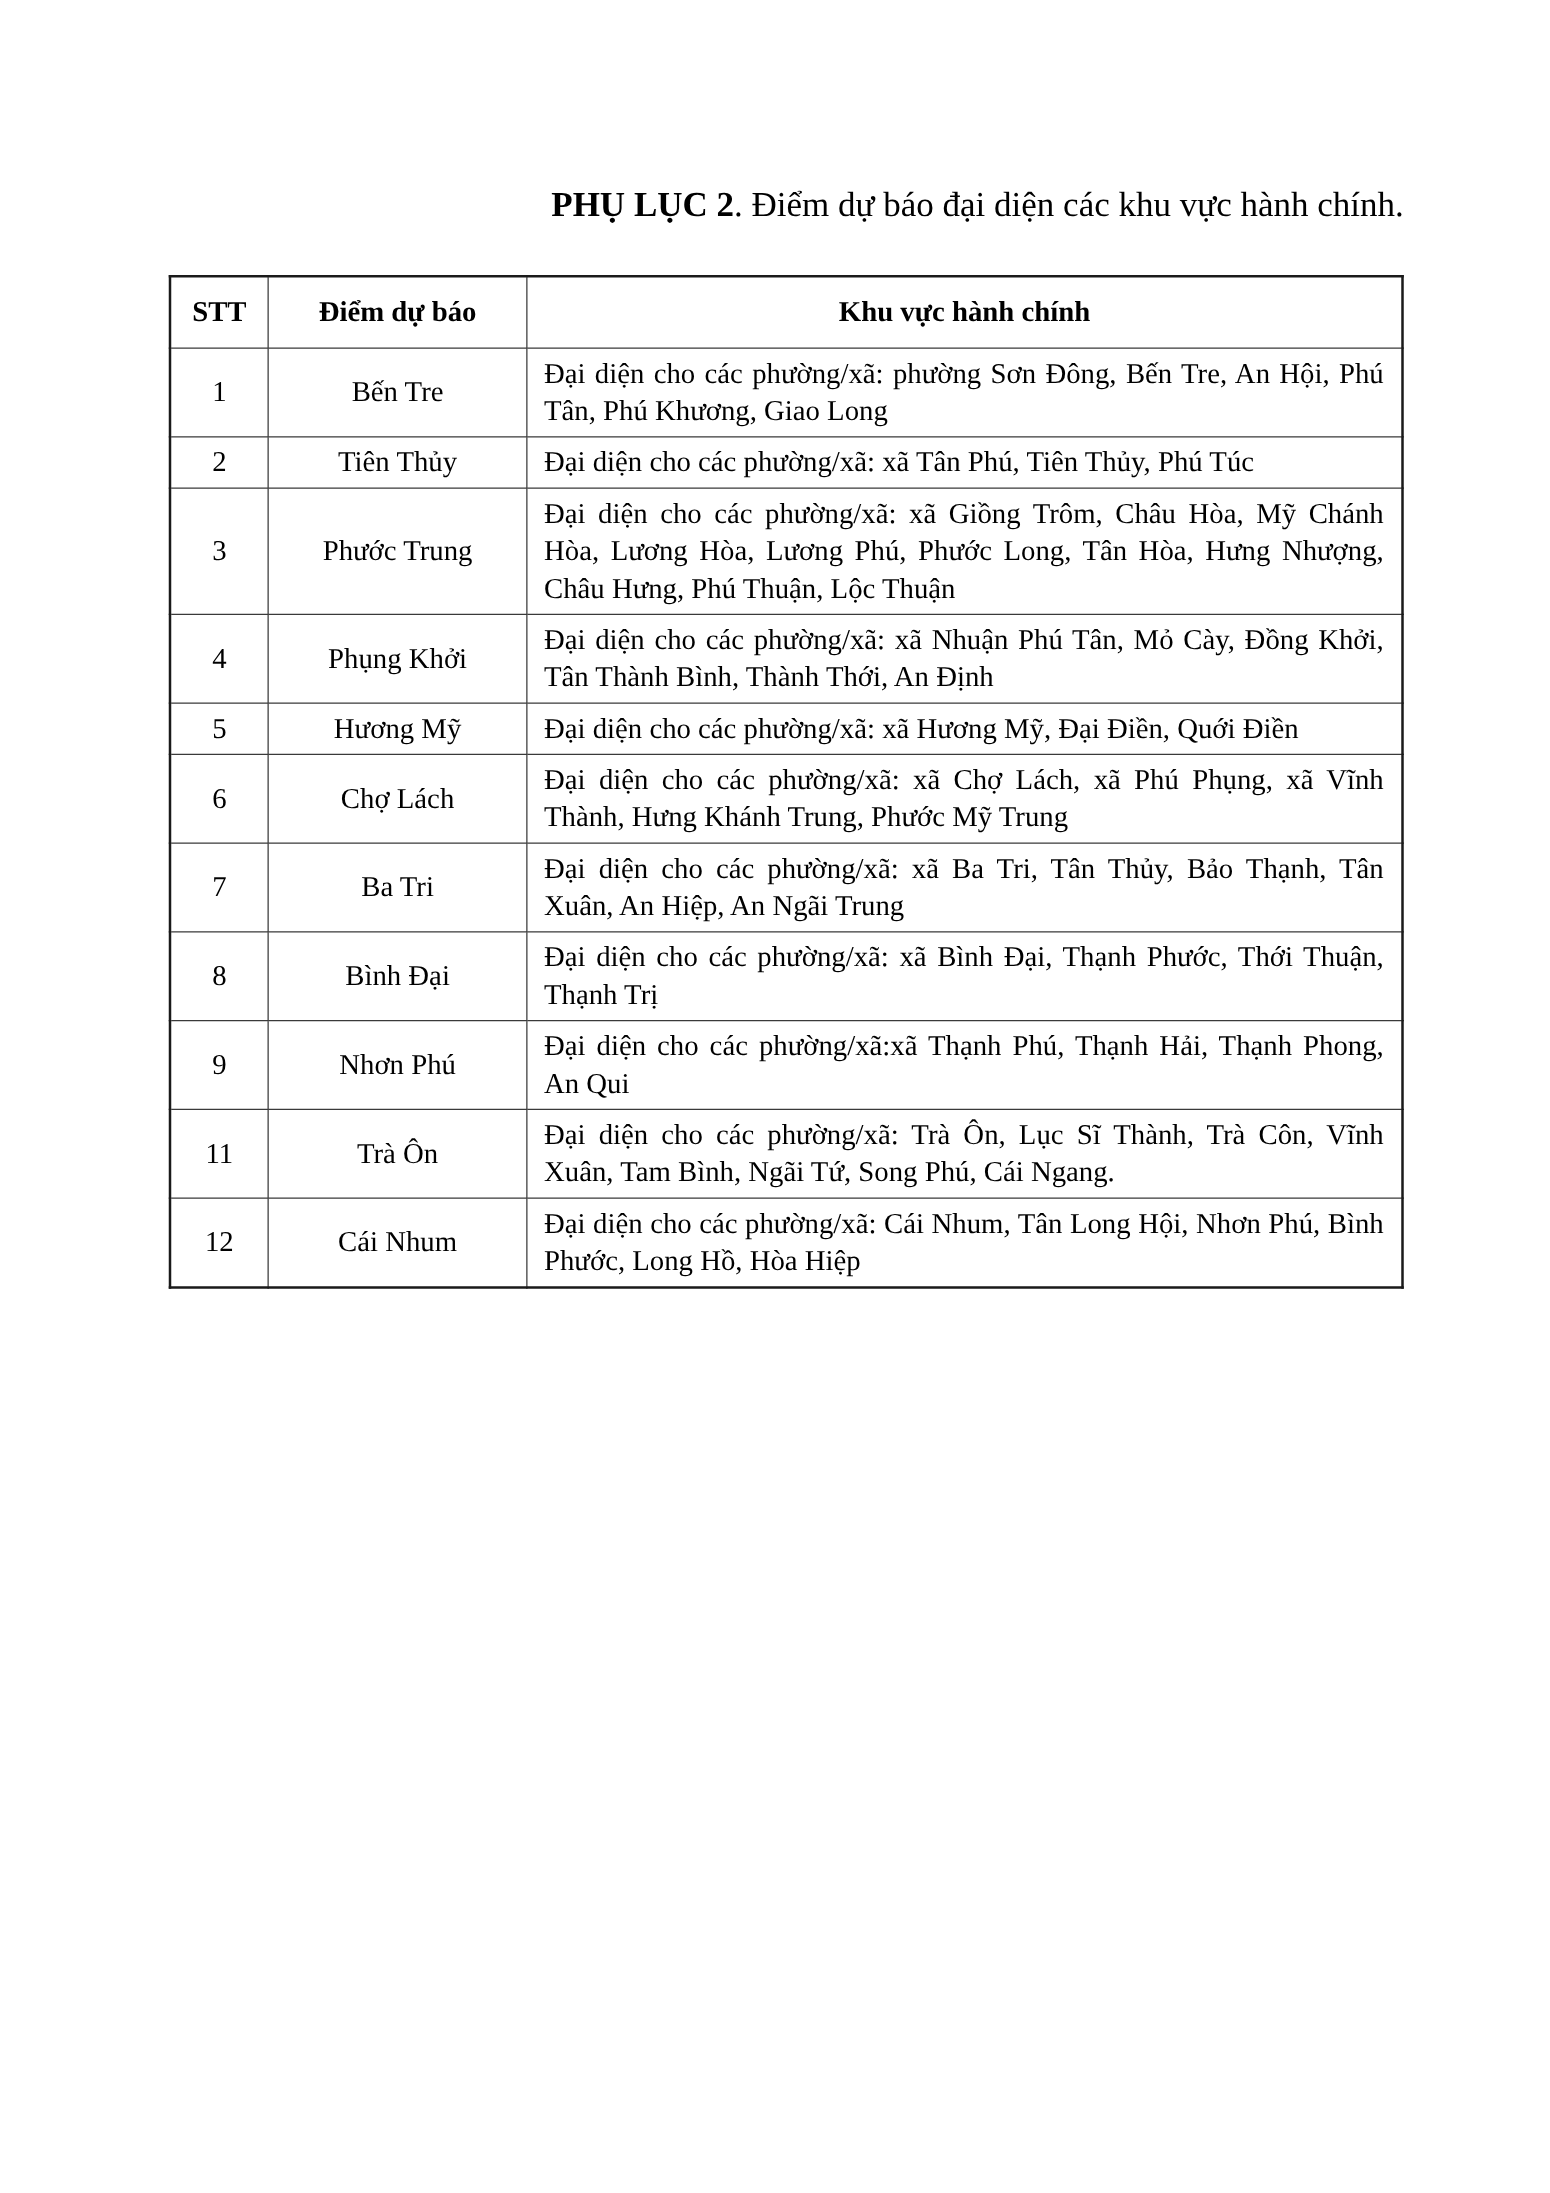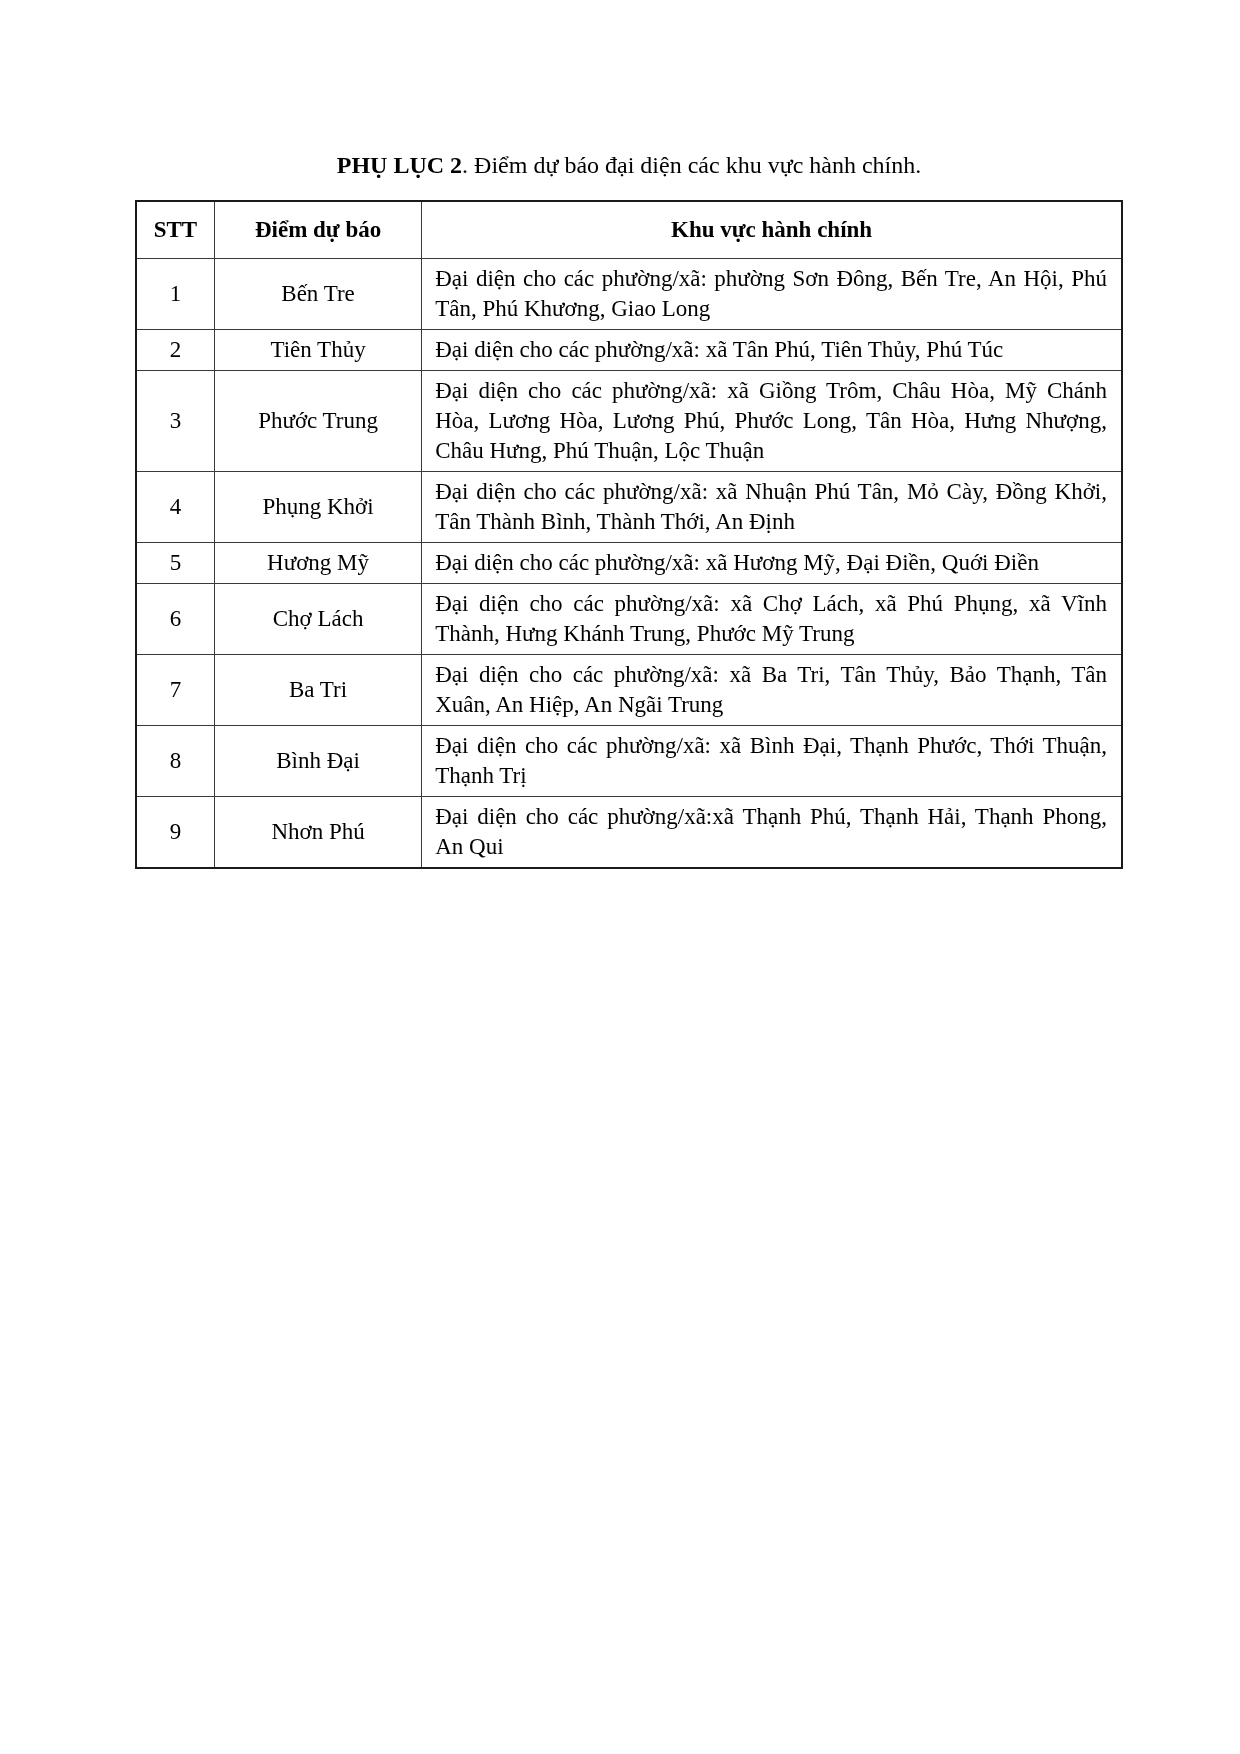--- a/index.html
+++ b/index.html
@@ -11,24 +11,24 @@
     color: #000000;
     position: relative;
   }
   .content {
     position: absolute;
     left: 135px;
     top: 150px;
     width: 988px;
   }
   .doc-title {
-    text-align: center;
-    font-size: 24px;
+    text-align: right;
+    font-size: 28px;
     line-height: 30px;
-    margin-bottom: 20px;
+    margin-bottom: 40px;
     white-space: nowrap;
   }
   .doc-title .bold { font-weight: bold; }
   table.appendix {
     width: 988px;
     border-collapse: collapse;
     table-layout: fixed;
   }
   table.appendix th,
   table.appendix td {
@@ -123,16 +123,26 @@
     <td class="col-khuvuc">Đại diện cho các phường/xã: xã Bình Đại, Thạnh Phước, Thới Thuận, Thạnh Trị</td>
   </tr>
 
   <tr>
     <td class="col-stt">9</td>
     <td class="col-diem">Nhơn Phú</td>
     <td class="col-khuvuc">Đại diện cho các phường/xã:xã Thạnh Phú, Thạnh Hải, Thạnh Phong, An Qui</td>
   </tr>
 
 
+  <tr>
+    <td class="col-stt">11</td>
+    <td class="col-diem">Trà Ôn</td>
+    <td class="col-khuvuc">Đại diện cho các phường/xã: Trà Ôn, Lục Sĩ Thành, Trà Côn, Vĩnh Xuân, Tam Bình, Ngãi Tứ, Song Phú, Cái Ngang.</td>
+  </tr>
 
+  <tr>
+    <td class="col-stt">12</td>
+    <td class="col-diem">Cái Nhum</td>
+    <td class="col-khuvuc">Đại diện cho các phường/xã: Cái Nhum, Tân Long Hội, Nhơn Phú, Bình Phước, Long Hồ, Hòa Hiệp</td>
+  </tr>
 </tbody>
   </table>
 </div>
 
 </body></html>

